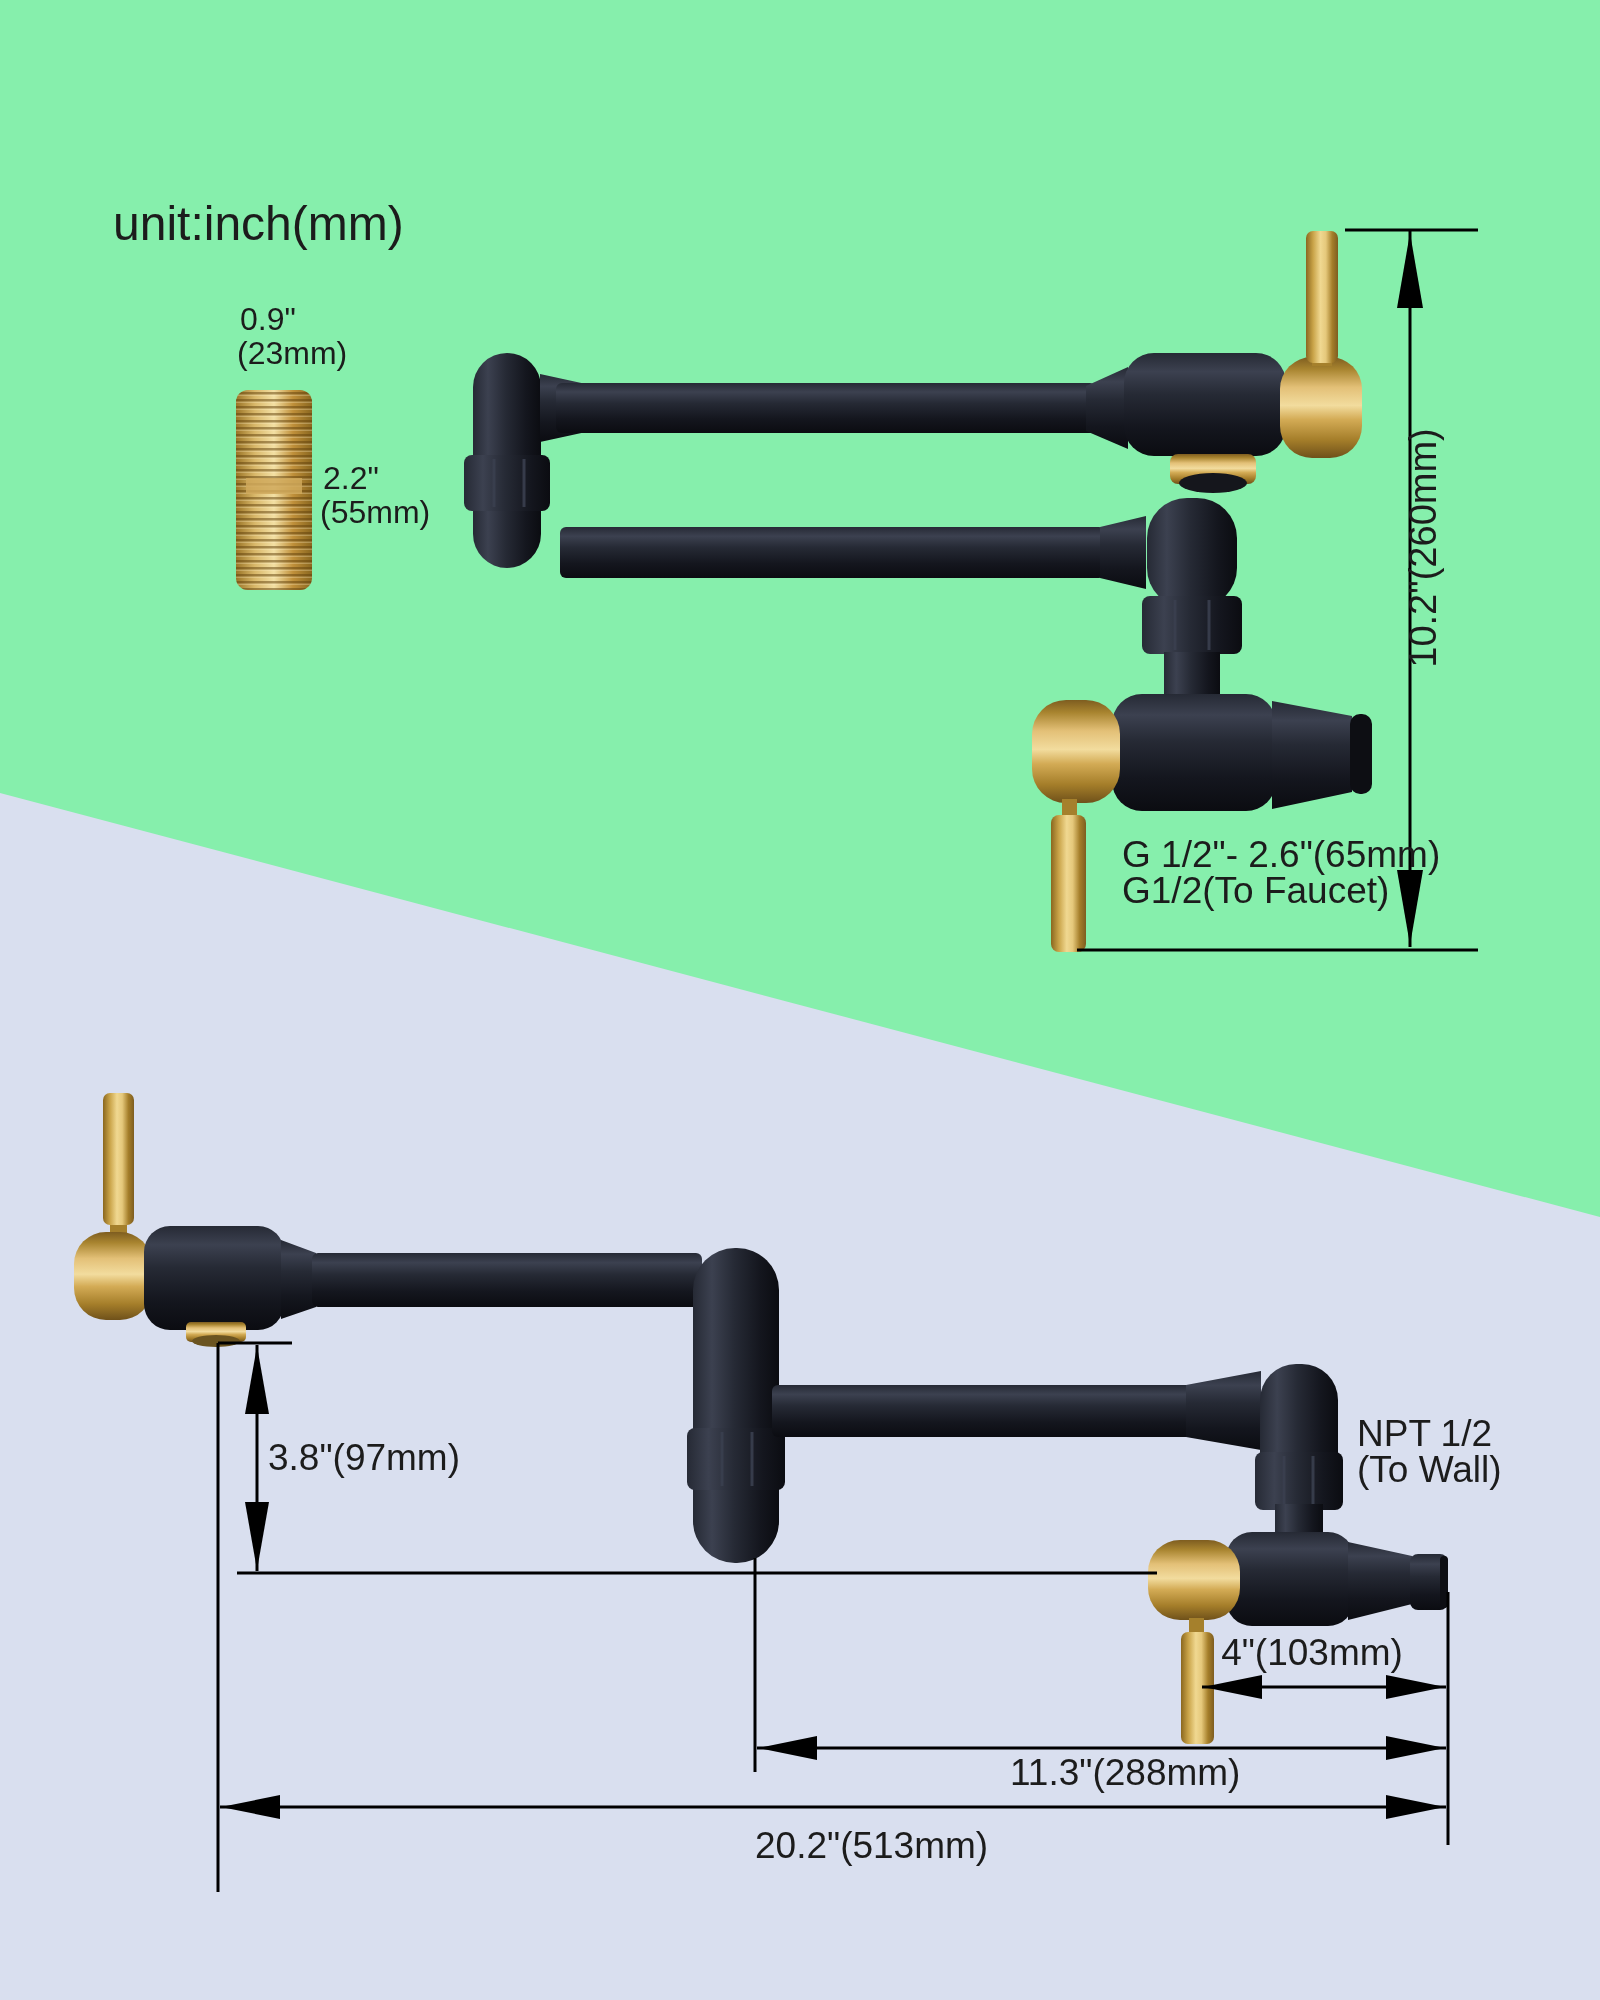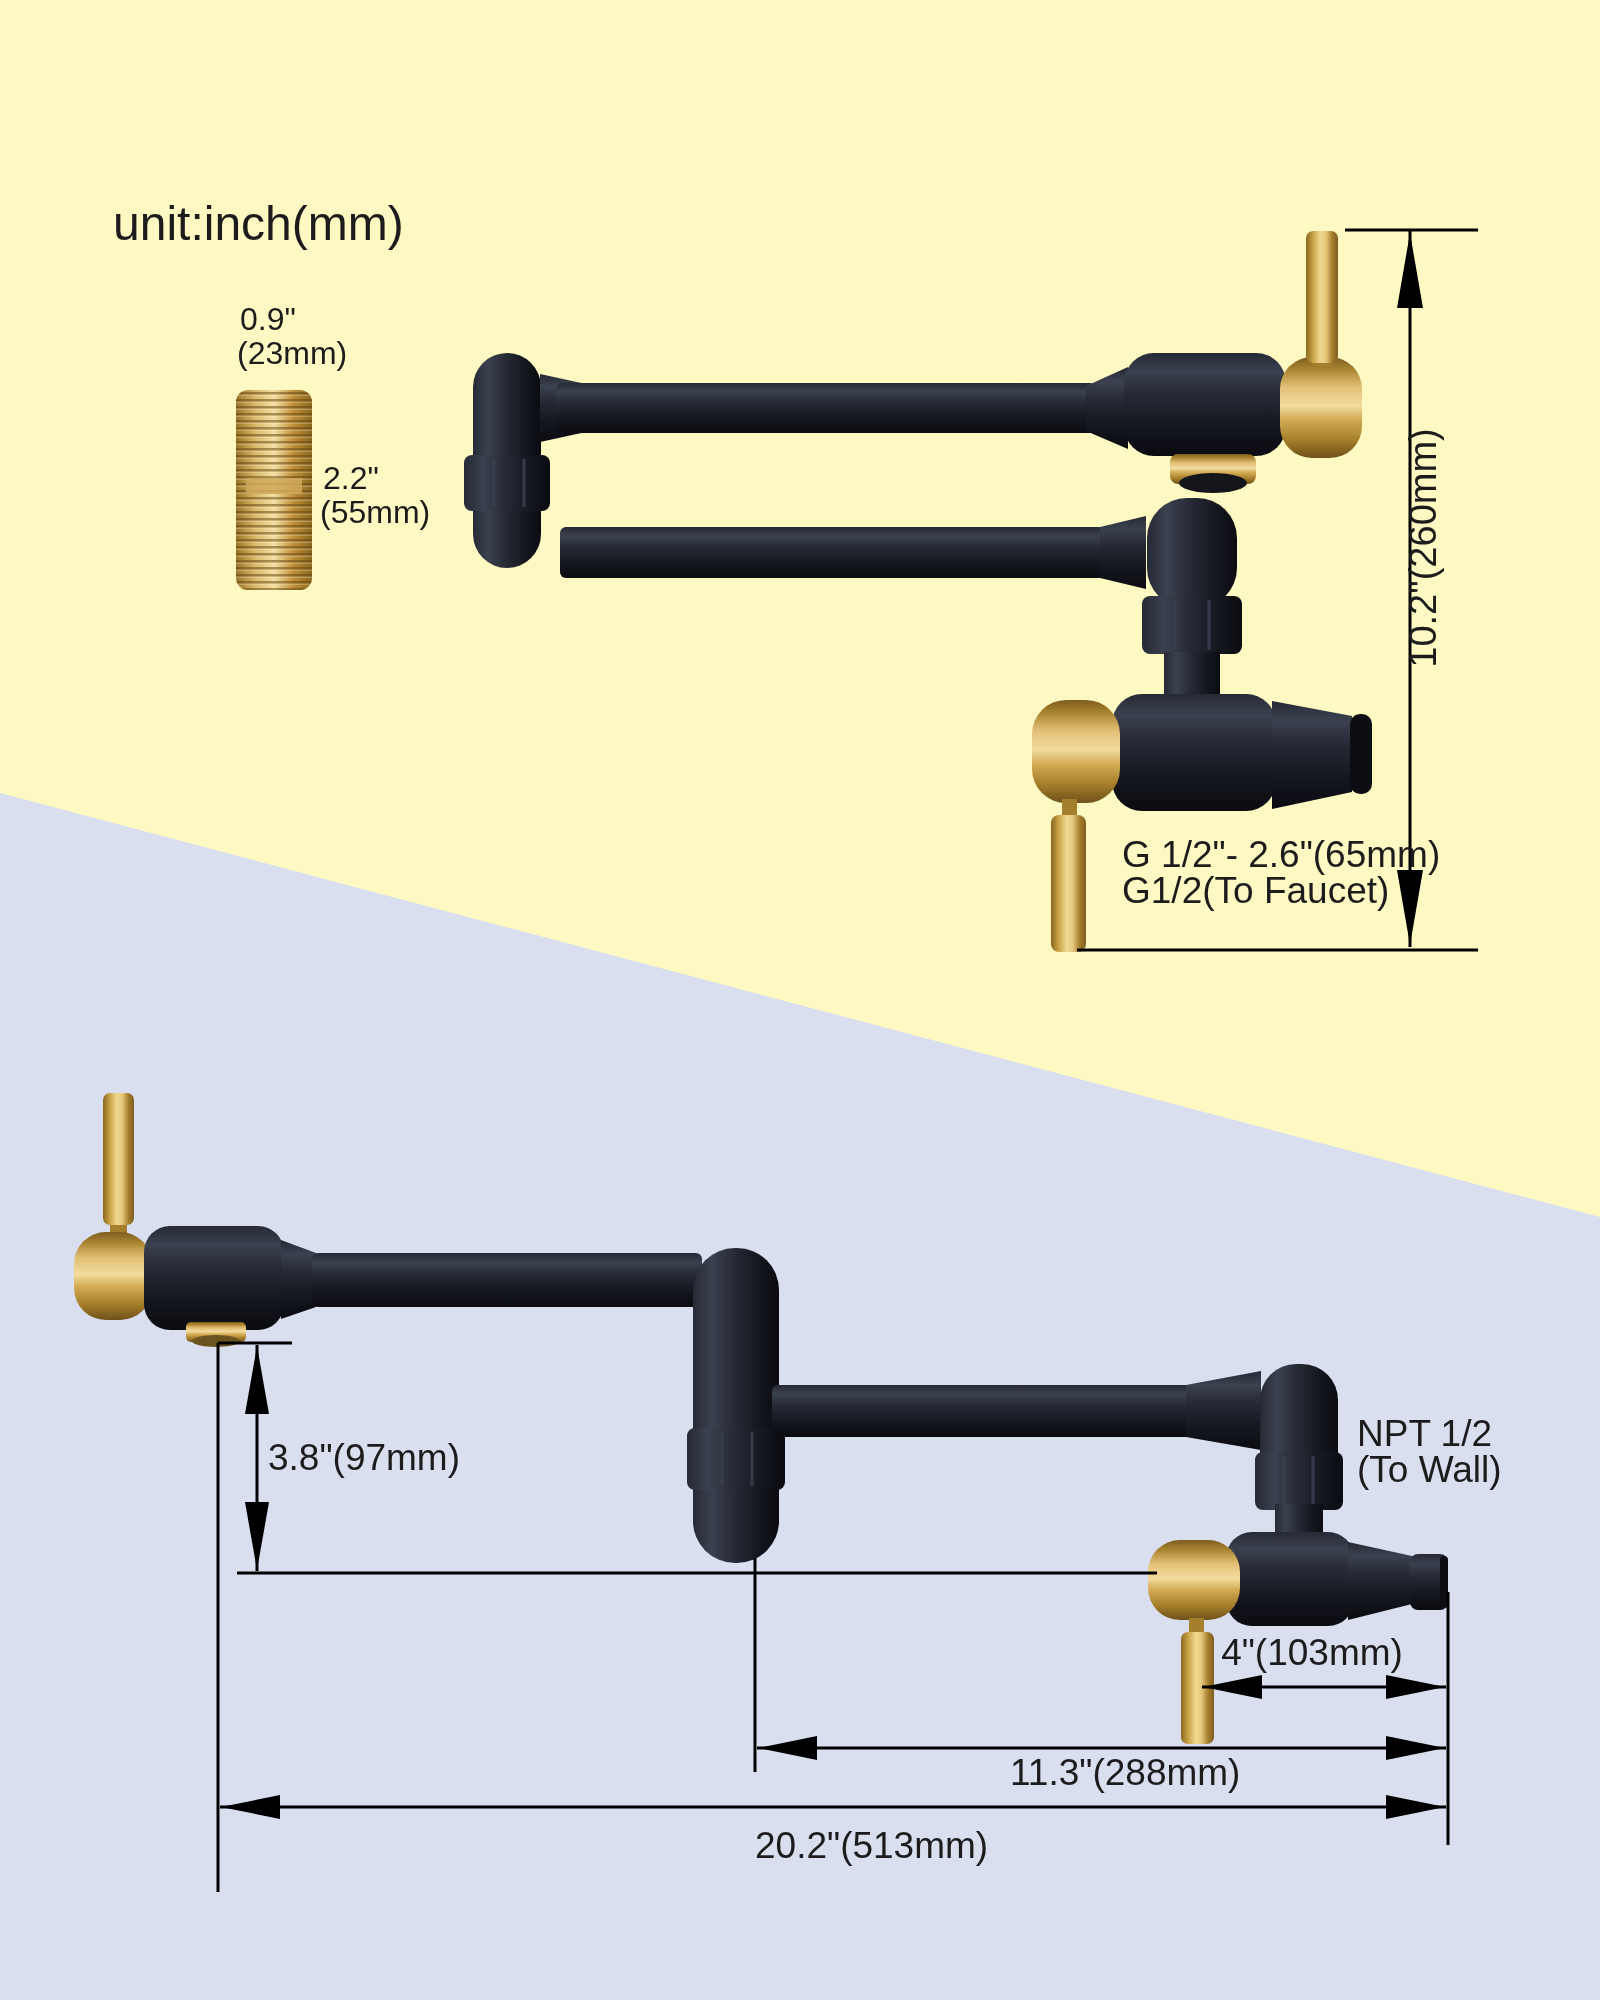--- a/index.html
+++ b/index.html
@@ -1,19 +1,19 @@
 <!DOCTYPE html>
 <html><head>
 <meta charset="utf-8">
 <style>
   html,body{margin:0;padding:0;background:#ffffff;}
   .stage{
     position:relative;
     width:1600px;height:2000px;
-    background:#fef9c3;
+    background:#86efac;
     font-family:"Liberation Sans", sans-serif;
     overflow:hidden;
   }
   .stage svg{position:absolute;left:0;top:0;}
   text{fill:#1c1c1c;}
   .dim-line{stroke:#000;stroke-width:3;fill:none;}
   .facet{stroke:#3a3f4f;stroke-width:3;fill:none;opacity:.9;}
 </style>
 </head>
 <body>

